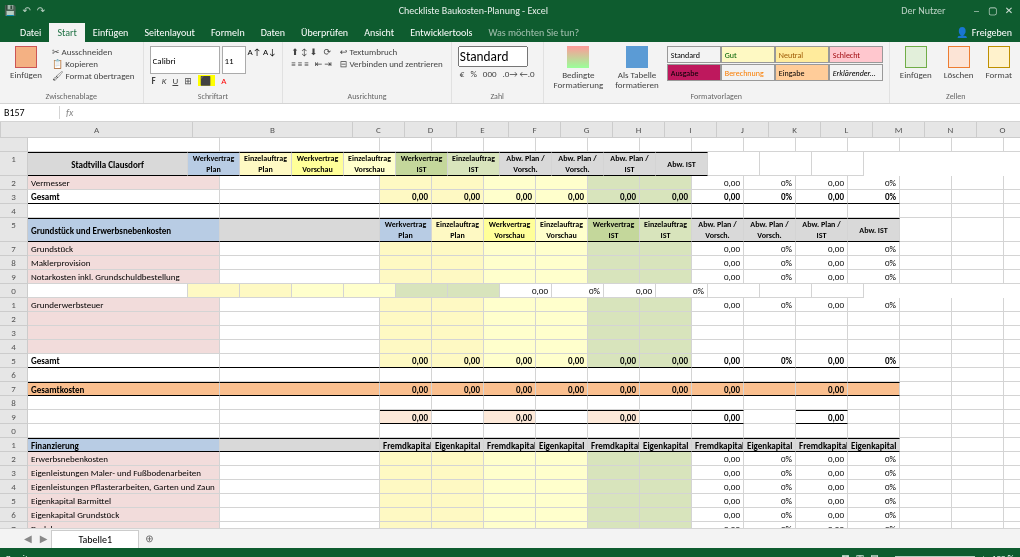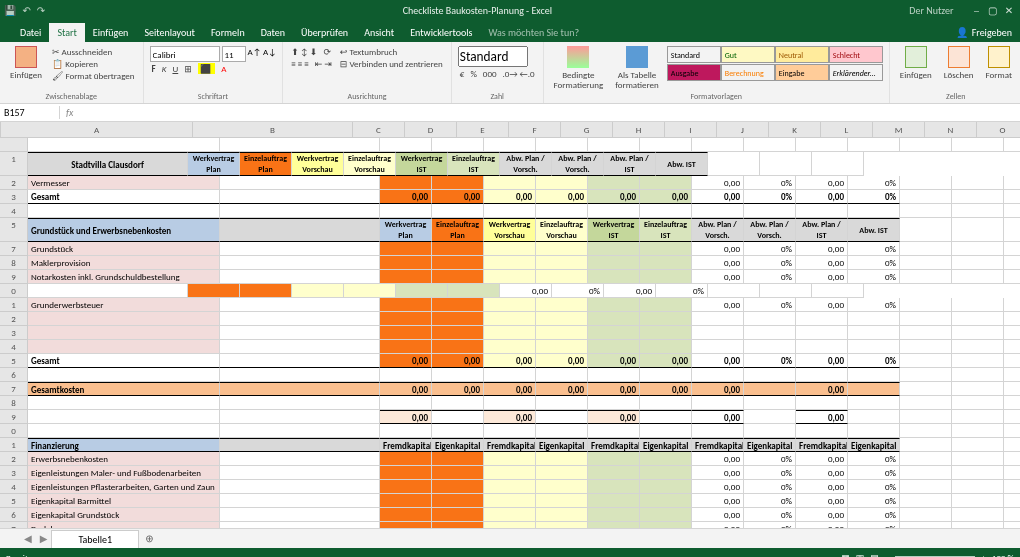--- a/index.html
+++ b/index.html
@@ -1,57 +1,57 @@
 <!DOCTYPE html>
 <html><head>
 <meta charset="utf-8">
 <style>
 *{box-sizing:border-box;margin:0;padding:0;font-family:Calibri,Arial,sans-serif}
 body{background:#fff;font-size:10px;overflow:hidden;width:1020px;height:557px}
 .titlebar{background:#0e5c2f;height:20px;color:#fff;display:flex;align-items:center;padding:0 4px;font-size:10px}
 .titlebar .qat{display:flex;gap:6px;align-items:center}
 .titlebar .qat span{opacity:.7}
 .titlebar .title{flex:1;text-align:center;opacity:.9}
-.titlebar .user{opacity:.7;margin-right:16px}
+.titlebar .user{opacity:.7;margin-right:24px}
 .titlebar .wbtns span{display:inline-block;width:14px;text-align:center;opacity:.8}
 .tabbar{background:#0e5c2f;height:22px;display:flex;align-items:flex-end;padding-left:12px}
 .tab{color:#fff;padding:3px 8px;font-size:10px;cursor:pointer}
 .tab.active{background:#f3f3f3;color:#217346}
 .tabbar .share{margin-left:auto;color:#fff;padding:3px 8px;display:flex;align-items:center;gap:3px}
 .ribbon{background:#f3f3f3;height:62px;border-bottom:1px solid #d4d4d4;display:flex;font-size:9px}
 .rgroup{border-right:1px solid #e1e1e1;padding:2px 6px;display:flex;flex-direction:column;justify-content:space-between}
 .rgroup .gname{text-align:center;color:#666;font-size:8px;padding-top:1px}
 .rgroup .gcontent{flex:1;display:flex;gap:4px;align-items:flex-start;padding-top:2px}
 .rcol{display:flex;flex-direction:column;gap:1px}
 .rbtn{display:flex;align-items:center;gap:2px;padding:0 2px;color:#444;white-space:nowrap}
 .ricon{width:14px;height:14px;display:inline-block}
 .bigbtn{display:flex;flex-direction:column;align-items:center;padding:0 4px;color:#444;text-align:center;line-height:1.1}
 .bigbtn .ricon{width:22px;height:22px;margin-bottom:2px}
 .fontbox{display:flex;gap:2px}
-.fontbox input,.fontbox select{font-size:9px;height:16px;border:1px solid #ababab;padding:0 2px;background:#fff}
+.fontbox input,.fontbox select{font-size:9px;height:28px;border:1px solid #ababab;padding:0 2px;background:#fff}
 .stylecell{width:54px;height:17px;border:1px solid #999;font-size:8px;display:flex;align-items:center;padding-left:3px}
 .namebox{height:18px;border-bottom:1px solid #d4d4d4;display:flex;align-items:center;background:#fff}
 .namebox input{border:none;font-size:10px;padding:0 4px}
 .namebox .nb{width:60px;border-right:1px solid #d4d4d4}
 .namebox .fx{padding:0 6px;color:#888;font-style:italic}
 .colhdr{height:16px;background:#e6e6e6;display:flex;border-bottom:1px solid #ccc}
 .colhdr .corner{width:28px;border-right:1px solid #ccc;background:#e6e6e6}
 .colhdr .ch{border-right:1px solid #ccc;text-align:center;color:#555;font-size:9px;line-height:16px}
 .grid{overflow:auto;height:390px;position:relative}
 .row{display:flex;height:14px}
 .row.h2{height:24px}
 .rh{width:28px;min-width:28px;background:#e6e6e6;border-right:1px solid #ccc;border-bottom:1px solid #ccc;text-align:center;color:#555;font-size:9px;line-height:14px}
 .cell{border-right:1px solid #d4d4d4;border-bottom:1px solid #d4d4d4;padding:0 3px;font-size:9px;line-height:14px;white-space:nowrap;overflow:hidden}
 .cA{width:192px;min-width:192px}.cB{width:160px;min-width:160px}
 .cC,.cD,.cE,.cF,.cG,.cH{width:52px;min-width:52px}
 .cI,.cJ,.cK,.cL{width:52px;min-width:52px}
 .cM,.cN,.cO{width:52px;min-width:52px}
 .bold{font-weight:700}
 .hdr-blue{background:#b8cce4}
-.hdr-ltblue{background:#f97316}
+.hdr-ltblue{background:#fef9c3}
 .hdr-yellow{background:#ffff99}
 .hdr-ltyellow{background:#ffffcc}
 .hdr-green{background:#c4d79b}
 .hdr-ltgreen{background:#d8e4bc}
 .hdr-gray{background:#d9d9d9}
 .row-orange{background:#fabf8f}
 .row-ltorange{background:#fde9d9}
 .row-salmon{background:#f2dcdb}
 .tright{text-align:right}
 .tcenter{text-align:center}

